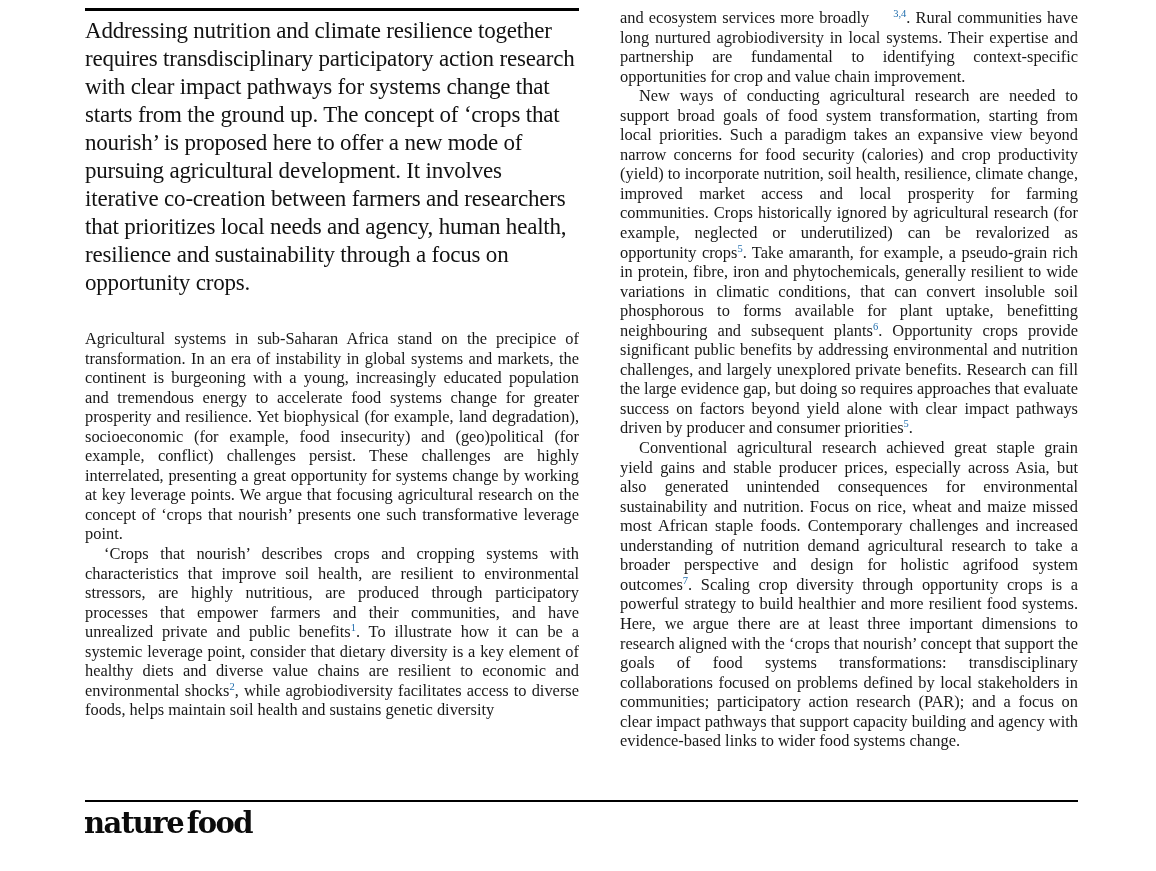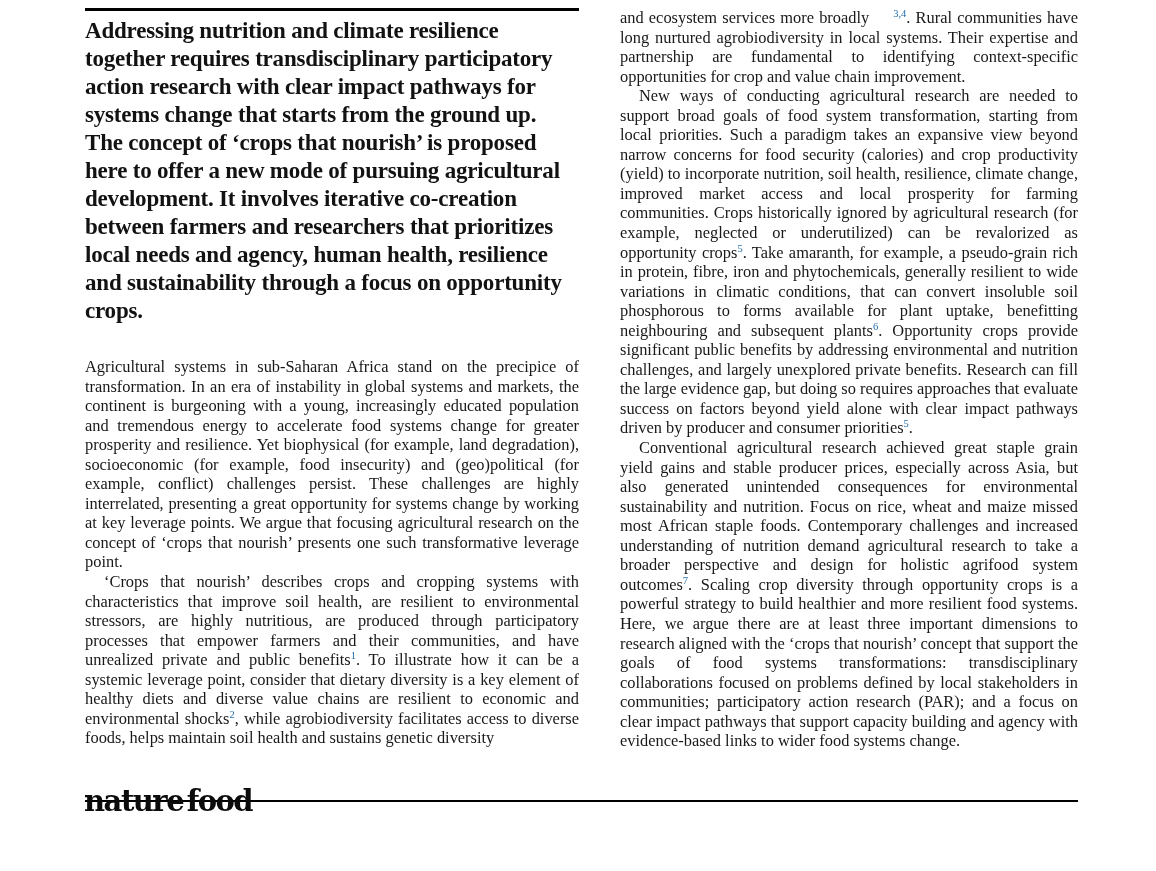--- a/index.html
+++ b/index.html
@@ -30,21 +30,21 @@
     overflow: hidden;
   }
   .top-rule {
     border-top: 3px solid #000000;
     width: 100%;
     margin-bottom: 6px;
   }
   .standfirst {
     font-size: 23px;
     line-height: 28px;
-    font-weight: bold;
+    font-weight: normal;
     letter-spacing: -0.2px;
     color: #121212;
     margin-bottom: 32px;
   }
   .body-text p {
     font-size: 16.4px;
     line-height: 19.55px;
     text-align: justify;
     color: #181818;
   }
@@ -60,21 +60,21 @@
   .bottom-rule {
     position: absolute;
     left: 85px;
     top: 800px;
     width: 993px;
     border-top: 2px solid #000000;
   }
   .journal-logo {
     position: absolute;
     left: 84px;
-    top: 784px;
+    top: 806px;
     font-family: "DejaVu Serif", serif;
     font-weight: bold;
     font-size: 29px;
     letter-spacing: -1.5px;
     word-spacing: -5px;
     color: #0b0b0b;
   }
 </style>
 </head>
 <body>

